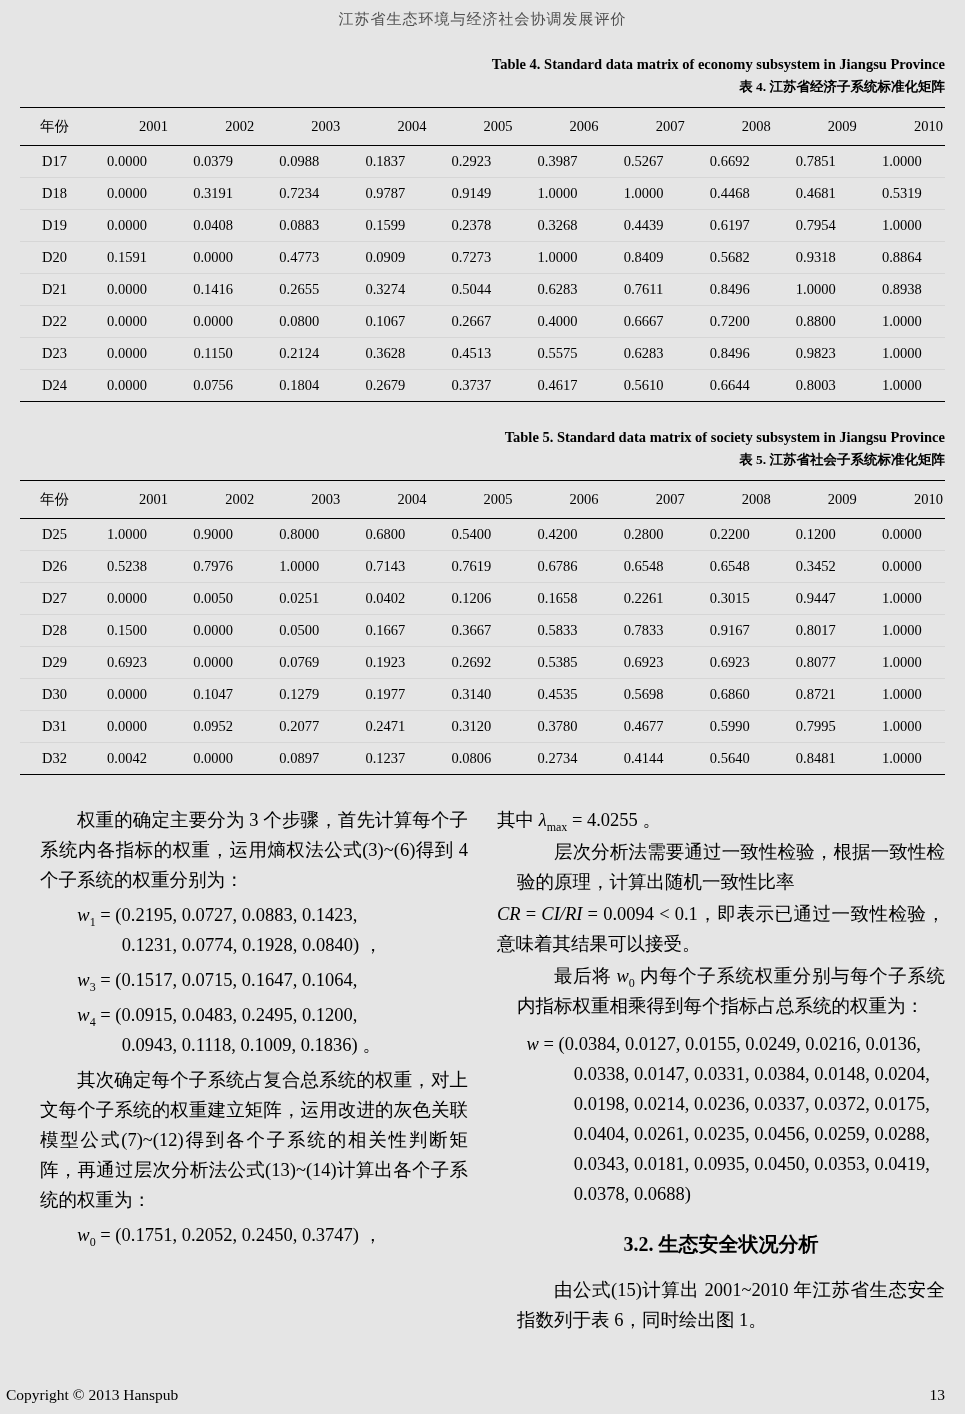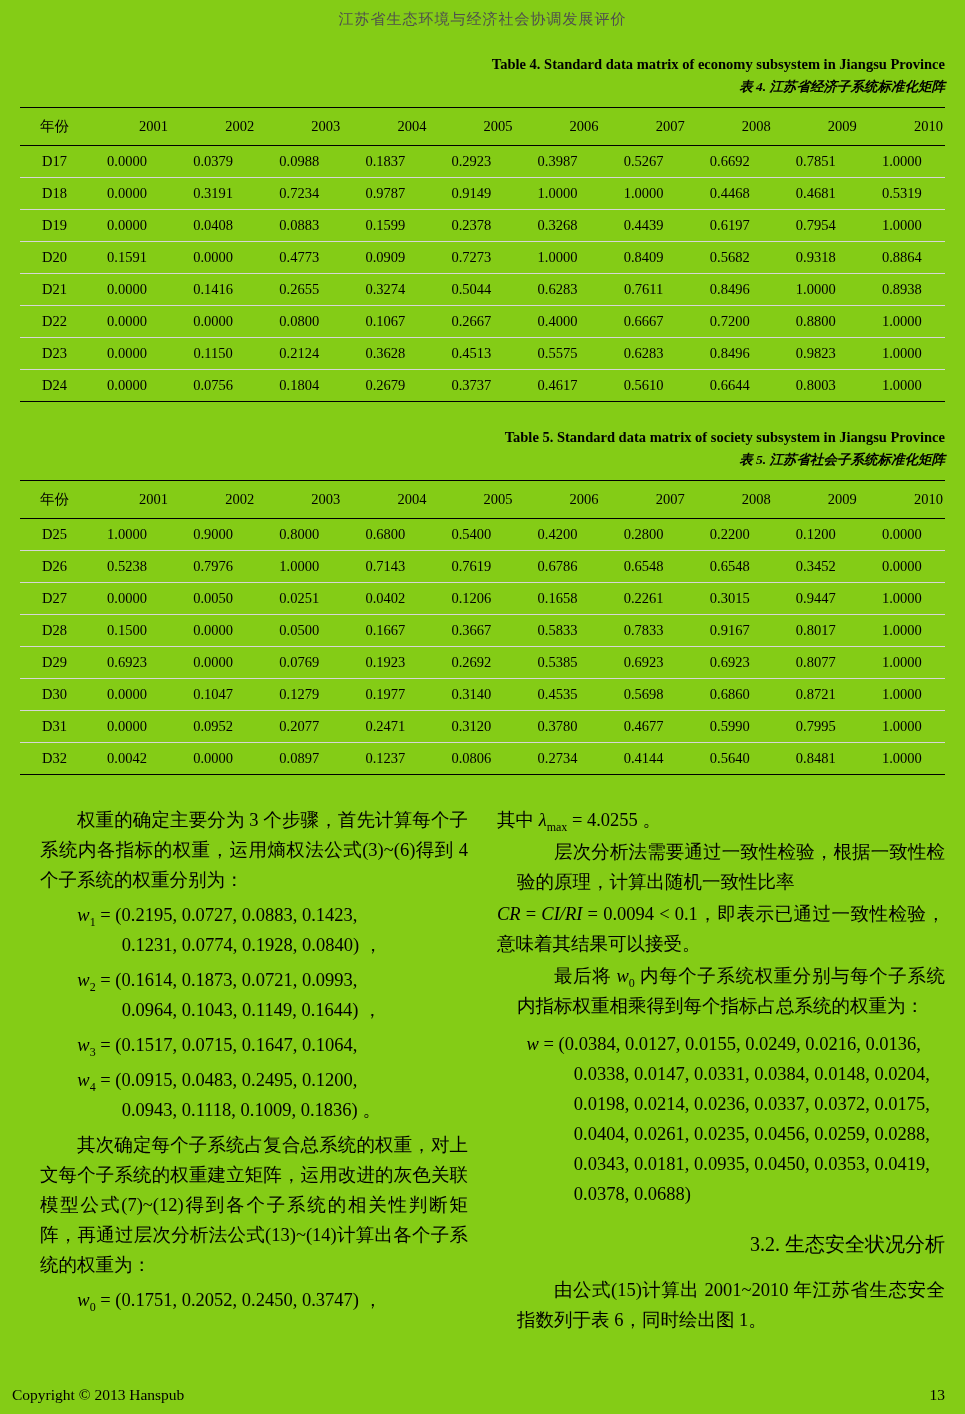--- a/index.html
+++ b/index.html
@@ -1,27 +1,27 @@
 <!DOCTYPE html>
 <html><head>
 <meta charset="utf-8">
 <style>
   * { margin:0; padding:0; box-sizing:border-box; }
   html, body { background:#ffffff; }
   .page {
-    width:965px; height:1414px; margin:0 auto; background:#84cc16;
+    width:965px; height:1414px; margin:0 auto; background:#e5e5e5;
     font-family:"Liberation Serif","DejaVu Serif",serif;
     color:#000; position:relative; padding:8px 20px 0 20px; overflow:hidden;
   }
   .running-head {
     text-align:center; font-size:15px; color:#4f4f4f; letter-spacing:1px; padding-top:2px;
   }
   .tbl-caption { text-align:right; margin-top:27px; margin-bottom:11px; }
   .cap-en { font-weight:bold; font-size:14.5px; }
-  .cap-zh { font-weight:bold; font-size:13.5px; margin-top:5px;font-style:italic; }
+  .cap-zh { font-weight:bold; font-size:13.5px; margin-top:5px; }
   .data-table {
     width:100%; border-collapse:collapse; table-layout:fixed; font-size:14.5px;
     border-top:1px solid #000; border-bottom:1px solid #000;
   }
   .data-table th {
     font-weight:normal; border-bottom:1px solid #000; padding:9px 2px; text-align:right;
   }
   .data-table th:first-child { width:64px; }
   .data-table td { padding:7px 2px; text-align:center; border-top:1px solid #d6d6d6; }
   .data-table tbody tr:first-child td { border-top:none; }
@@ -30,23 +30,23 @@
   .col { flex:1; font-size:18.5px; line-height:30px; text-align:justify; }
   .para { margin-bottom:2px; }
   .indent { text-indent:2em;margin-left:20px; }
   .formula { margin:5px 0 5px 3.1em; }
   .formula .f-line { white-space:nowrap; }
   .formula .cont { margin-left:2.4em; }
   .formula-big { margin:8px 0 8px 1.6em; }
   .formula-big .cont2 { margin-left:2.55em; }
   .mi { font-style:italic; }
   sub.msub { font-size:12px; line-height:0; }
-  .section-heading { font-size:20px; font-weight:normal; margin:20px 0 16px 0; text-align:right; }
+  .section-heading { font-size:20px; font-weight:bold; margin:20px 0 16px 0; text-align:center; }
   .footer {
-    position:absolute; bottom:10px; left:12px; right:20px;
+    position:absolute; bottom:10px; left:6px; right:20px;
     display:flex; justify-content:space-between; font-size:15.5px;
   }
 </style>
 </head>
 <body>
 
 <div class="page">
 
   <div class="running-head">江苏省生态环境与经济社会协调发展评价</div>
 
@@ -309,24 +309,20 @@
   <div class="columns">
 
     <div class="col">
       <p class="para indent">权重的确定主要分为 3 个步骤，首先计算每个子系统内各指标的权重，运用熵权法公式(3)~(6)得到 4 个子系统的权重分别为：</p>
 
       <div class="formula">
         <div class="f-line"><span class="mi">w</span><sub class="msub">1</sub> <span>= (0.2195, 0.0727, 0.0883, 0.1423,</span></div>
         <div class="f-line cont">0.1231, 0.0774, 0.1928, 0.0840) ，</div>
       </div>
 
-      <div class="formula">
-        <div class="f-line"><span class="mi">w</span><sub class="msub">2</sub> <span>= (0.1614, 0.1873, 0.0721, 0.0993,</span></div>
-        <div class="f-line cont">0.0964, 0.1043, 0.1149, 0.1644) ，</div>
-      </div>
 
       <div class="formula">
         <div class="f-line"><span class="mi">w</span><sub class="msub">3</sub> <span>= (0.1517, 0.0715, 0.1647, 0.1064,</span></div>
       </div>
 
       <div class="formula">
         <div class="f-line"><span class="mi">w</span><sub class="msub">4</sub> <span>= (0.0915, 0.0483, 0.2495, 0.1200,</span></div>
         <div class="f-line cont">0.0943, 0.1118, 0.1009, 0.1836) 。</div>
       </div>
 

